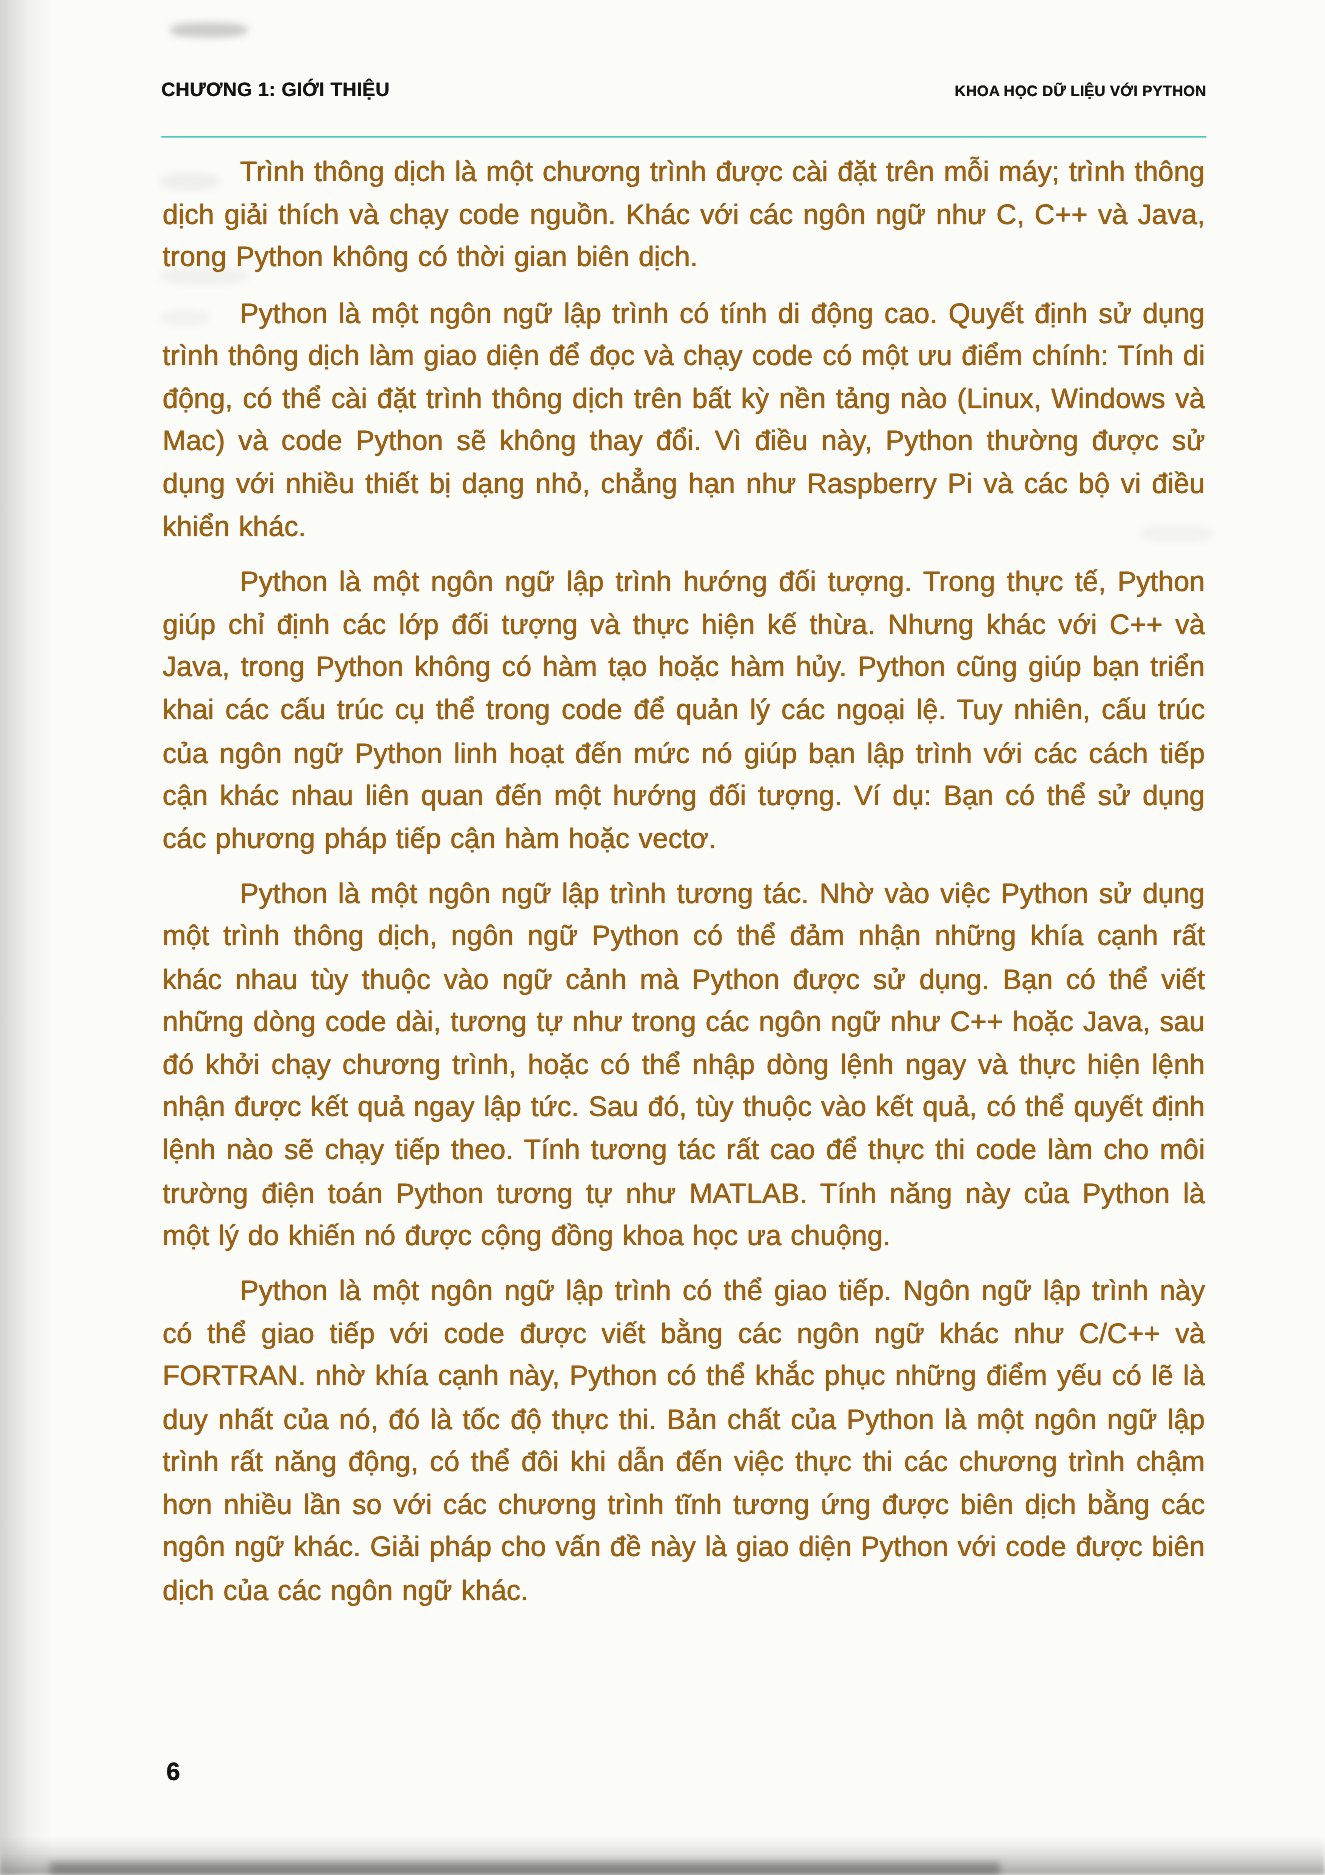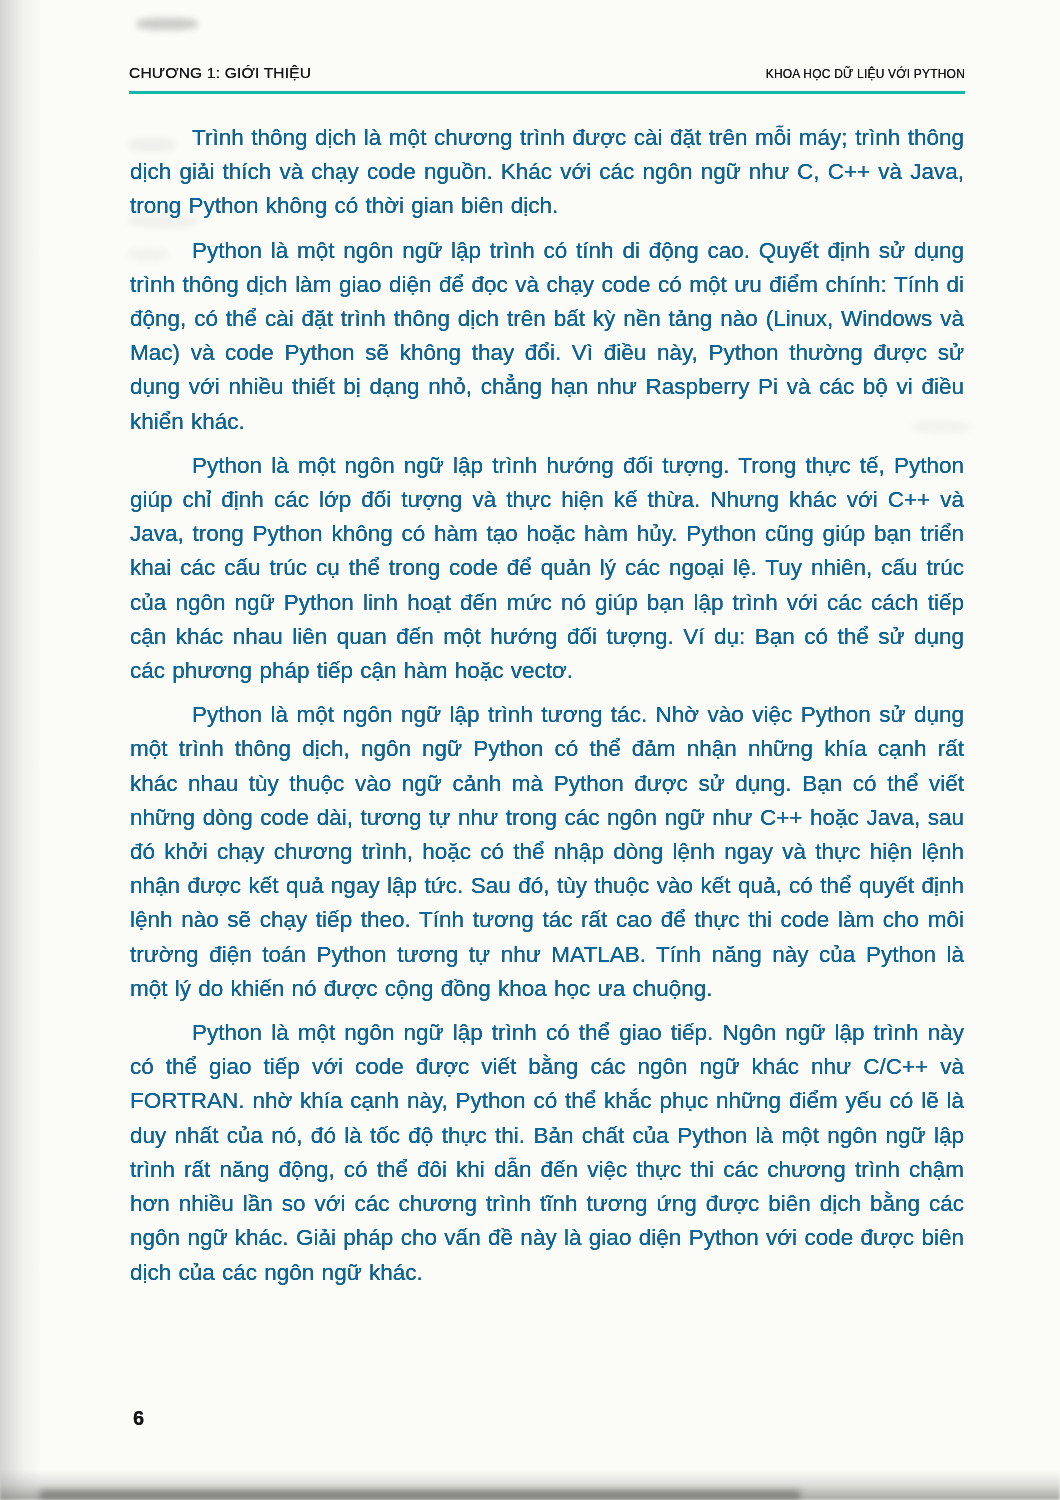--- a/index.html
+++ b/index.html
@@ -20,40 +20,40 @@
 
   
   .running-header {
     position: absolute;
     top: 64px;
     left: 129px;
     width: 836px;
     display: flex;
     justify-content: space-between;
     align-items: baseline;
-    font-weight: normal;
+    font-weight: bold;
     font-size: 16px;
     letter-spacing: 0.2px;
-    padding-bottom: 9px;
-    border-bottom: 3px solid #14b8a6;
+    padding-bottom: 27px;
+    border-bottom: 1px solid #14b8a6;
     text-shadow: 0 0 0.5px #1a1a1a;
   }
   .running-header .chapter { font-size: 15.5px; }
   .running-header .book { font-size: 12px; }
 
   
   .body-text {
     position: absolute;
     top: 121px;
     left: 130px;
     width: 834px;
     text-align: justify;
     font-size: 22.5px;
     line-height: 34.2px;
-    color: #0369a1;
+    color: #a16207;
     text-shadow: 0 0 0.6px #222;
     word-spacing: 1px;
   }
   .body-text p {
     margin: 0 0 10px 0;
     text-indent: 62px;
   }
 
   
   .page-number {

